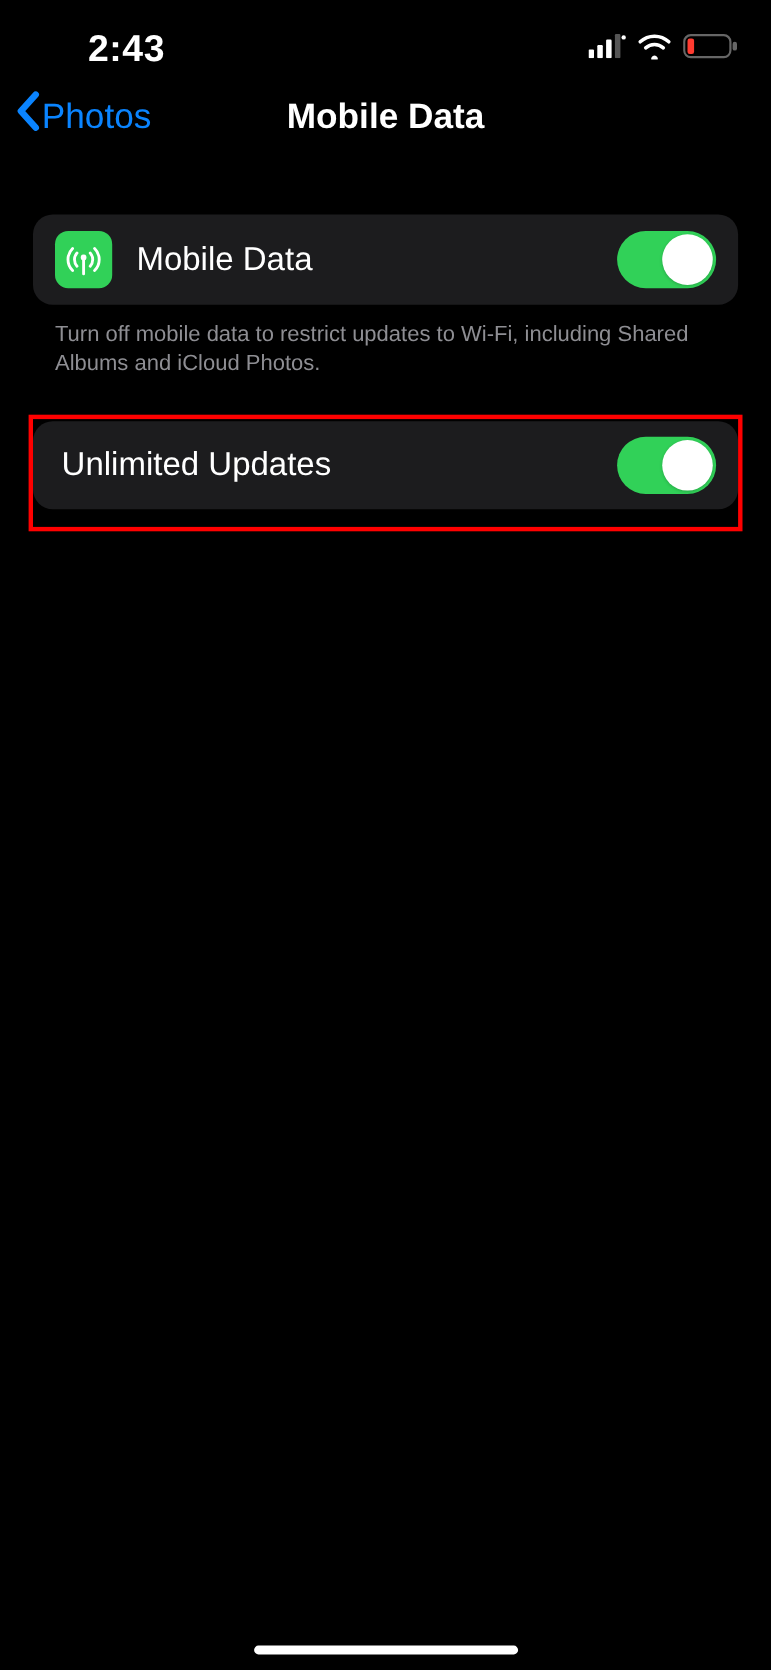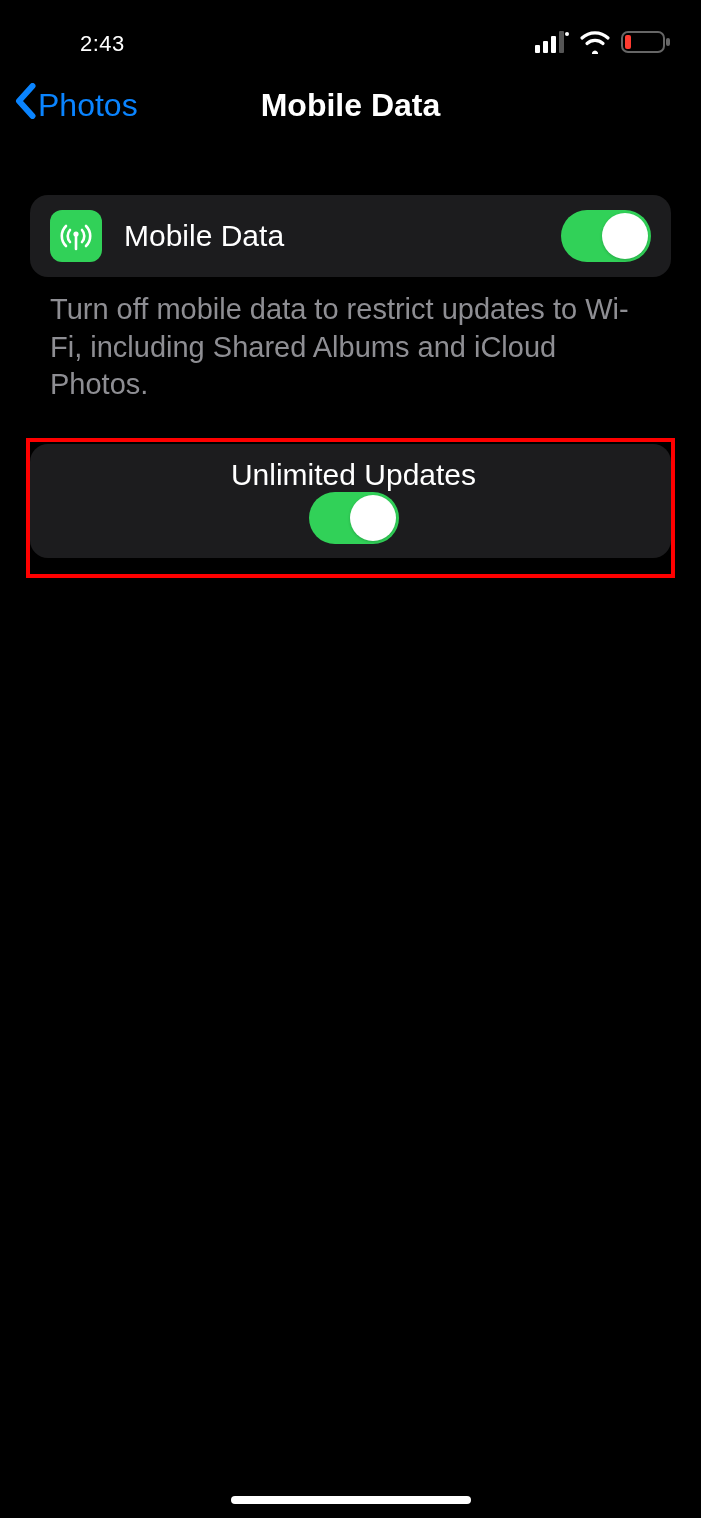--- a/index.html
+++ b/index.html
@@ -7,21 +7,21 @@
       width:701px; height:1518px;
       background:#000;
       font-family:-apple-system, "SF Pro Text", "Helvetica Neue", Arial, sans-serif;
       color:#fff; overflow:hidden; position:relative;
     }
     
     .status-bar {
       display:flex; justify-content:space-between; align-items:center;
       padding:18px 30px 0 30px; height:70px;
     }
-    .status-time { font-size:22px; font-weight:400; letter-spacing:0.5px; padding-left:50px; }
+    .status-time { font-size:34px; font-weight:700; letter-spacing:0.5px; padding-left:50px; }
     .status-icons { display:flex; align-items:center; gap:10px; }
     
     .nav-bar {
       position:relative; height:70px; display:flex; align-items:center;
       justify-content:center;
     }
     .nav-back {
       position:absolute; left:14px; top:50%; transform:translateY(-50%);
       display:flex; align-items:center; gap:2px; color:#0a84ff;
       font-size:32px; font-weight:400;
@@ -35,40 +35,40 @@
       display:flex; align-items:center; padding:14px 20px;
       min-height:82px;
     }
     .cell-icon {
       width:52px; height:52px; border-radius:12px;
       background:#31d158; display:flex; align-items:center; justify-content:center;
       margin-right:22px; flex-shrink:0;
     }
     .cell-label { font-size:30px; font-weight:400; color:#fff; flex:1; }
     .footer {
-      color:#8e8e93; font-size:29px; line-height:1.3;
+      color:#8e8e93; font-size:20px; line-height:1.3;
       padding:14px 20px 0 20px; font-weight:400;
     }
     
     .switch {
       width:90px; height:52px; border-radius:26px;
       background:#31d158; position:relative; flex-shrink:0;
     }
     .switch .knob {
       position:absolute; width:46px; height:46px; border-radius:50%;
       background:#fff; top:3px; right:3px;
       box-shadow:0 1px 3px rgba(0,0,0,0.2);
     }
     
     .group2 { margin:40px 30px 0 30px; position:relative; }
     .highlight {
       position:absolute; left:-4px; right:-4px; top:-6px; bottom:-20px;
       border:4px solid #ff0000; pointer-events:none;
     }
-    .group2 .cell { min-height:76px; padding:14px 20px 14px 26px;flex-direction:column; }
+    .group2 .cell { min-height:76px; padding:14px 20px 14px 26px; }
     .group2 .footer { padding:14px 26px 20px 26px; }
     
     .home-indicator {
       position:absolute; bottom:14px; left:50%; transform:translateX(-50%);
       width:240px; height:8px; border-radius:4px; background:#fff;
     }
   </style>
 </head>
 <body>
 

